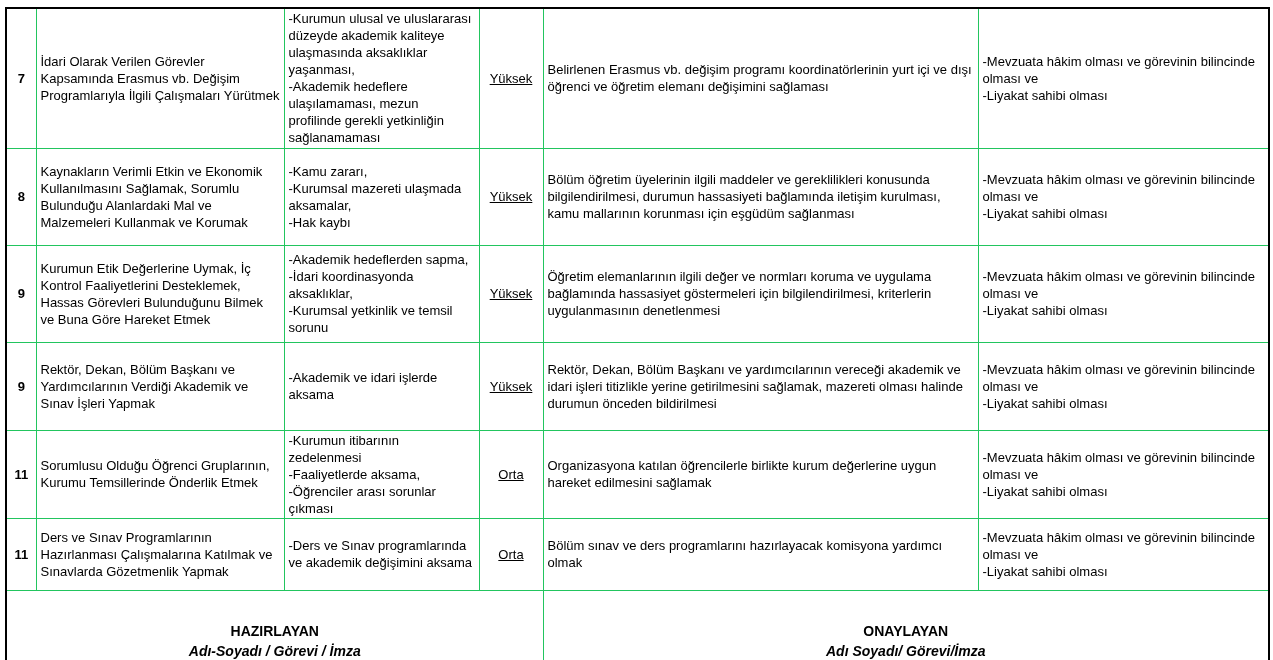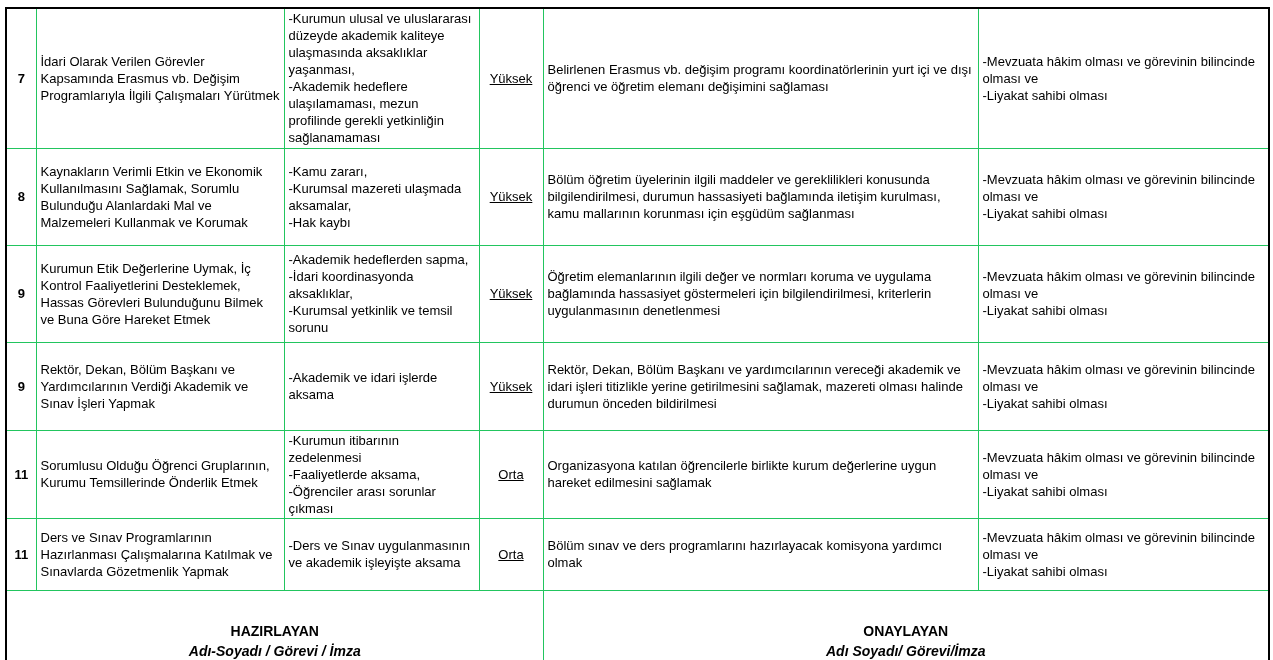--- a/index.html
+++ b/index.html
@@ -120,21 +120,21 @@
 -Öğrenciler arası sorunlar çıkması</td>
     <td class="c-level">Orta</td>
     <td class="c-meas">Organizasyona katılan öğrencilerle birlikte kurum değerlerine uygun hareket edilmesini sağlamak</td>
     <td class="c-qual">-Mevzuata hâkim olması ve görevinin bilincinde olması ve
 -Liyakat sahibi olması</td>
   </tr>
 
   <tr class="duty-row">
     <td class="c-no">11</td>
     <td class="c-task">Ders ve Sınav Programlarının Hazırlanması Çalışmalarına Katılmak ve Sınavlarda Gözetmenlik Yapmak</td>
-    <td class="c-risks">-Ders ve Sınav uygulanmasının ve akademik işleyişte aksama</td>
+    <td class="c-risks">-Ders ve Sınav programlarında ve akademik değişimini aksama</td>
     <td class="c-level">Orta</td>
     <td class="c-meas">Bölüm sınav ve ders programlarını hazırlayacak komisyona yardımcı olmak</td>
     <td class="c-qual">-Mevzuata hâkim olması ve görevinin bilincinde olması ve
 -Liyakat sahibi olması</td>
   </tr>
 </tbody>
   <tfoot>
     <tr>
       <td colspan="4">
         <span class="sig-title">HAZIRLAYAN</span>

